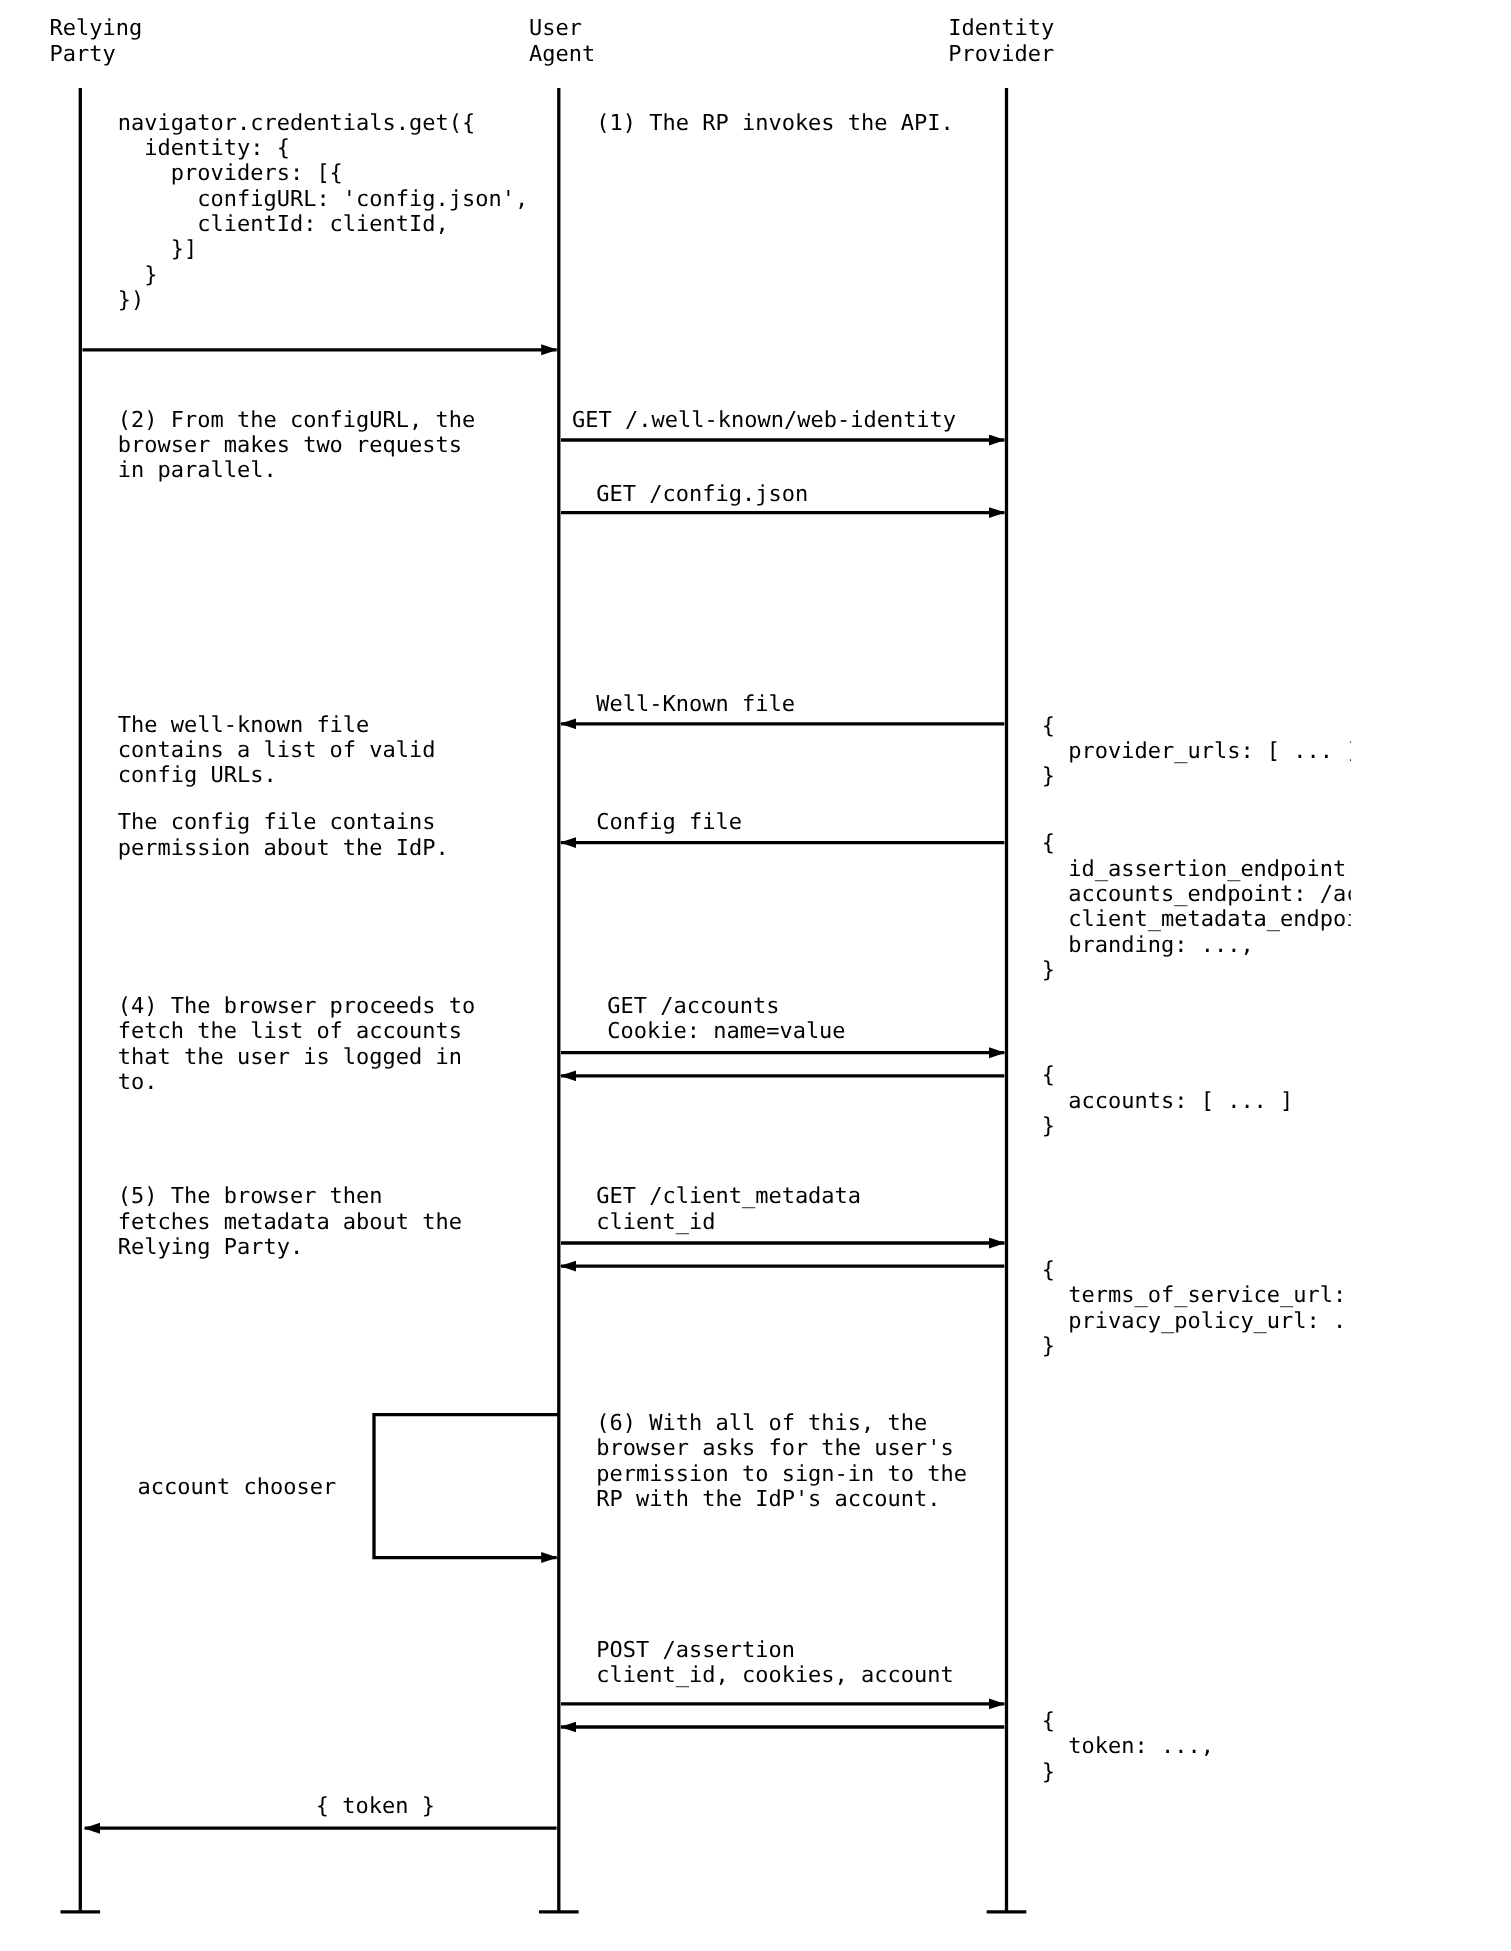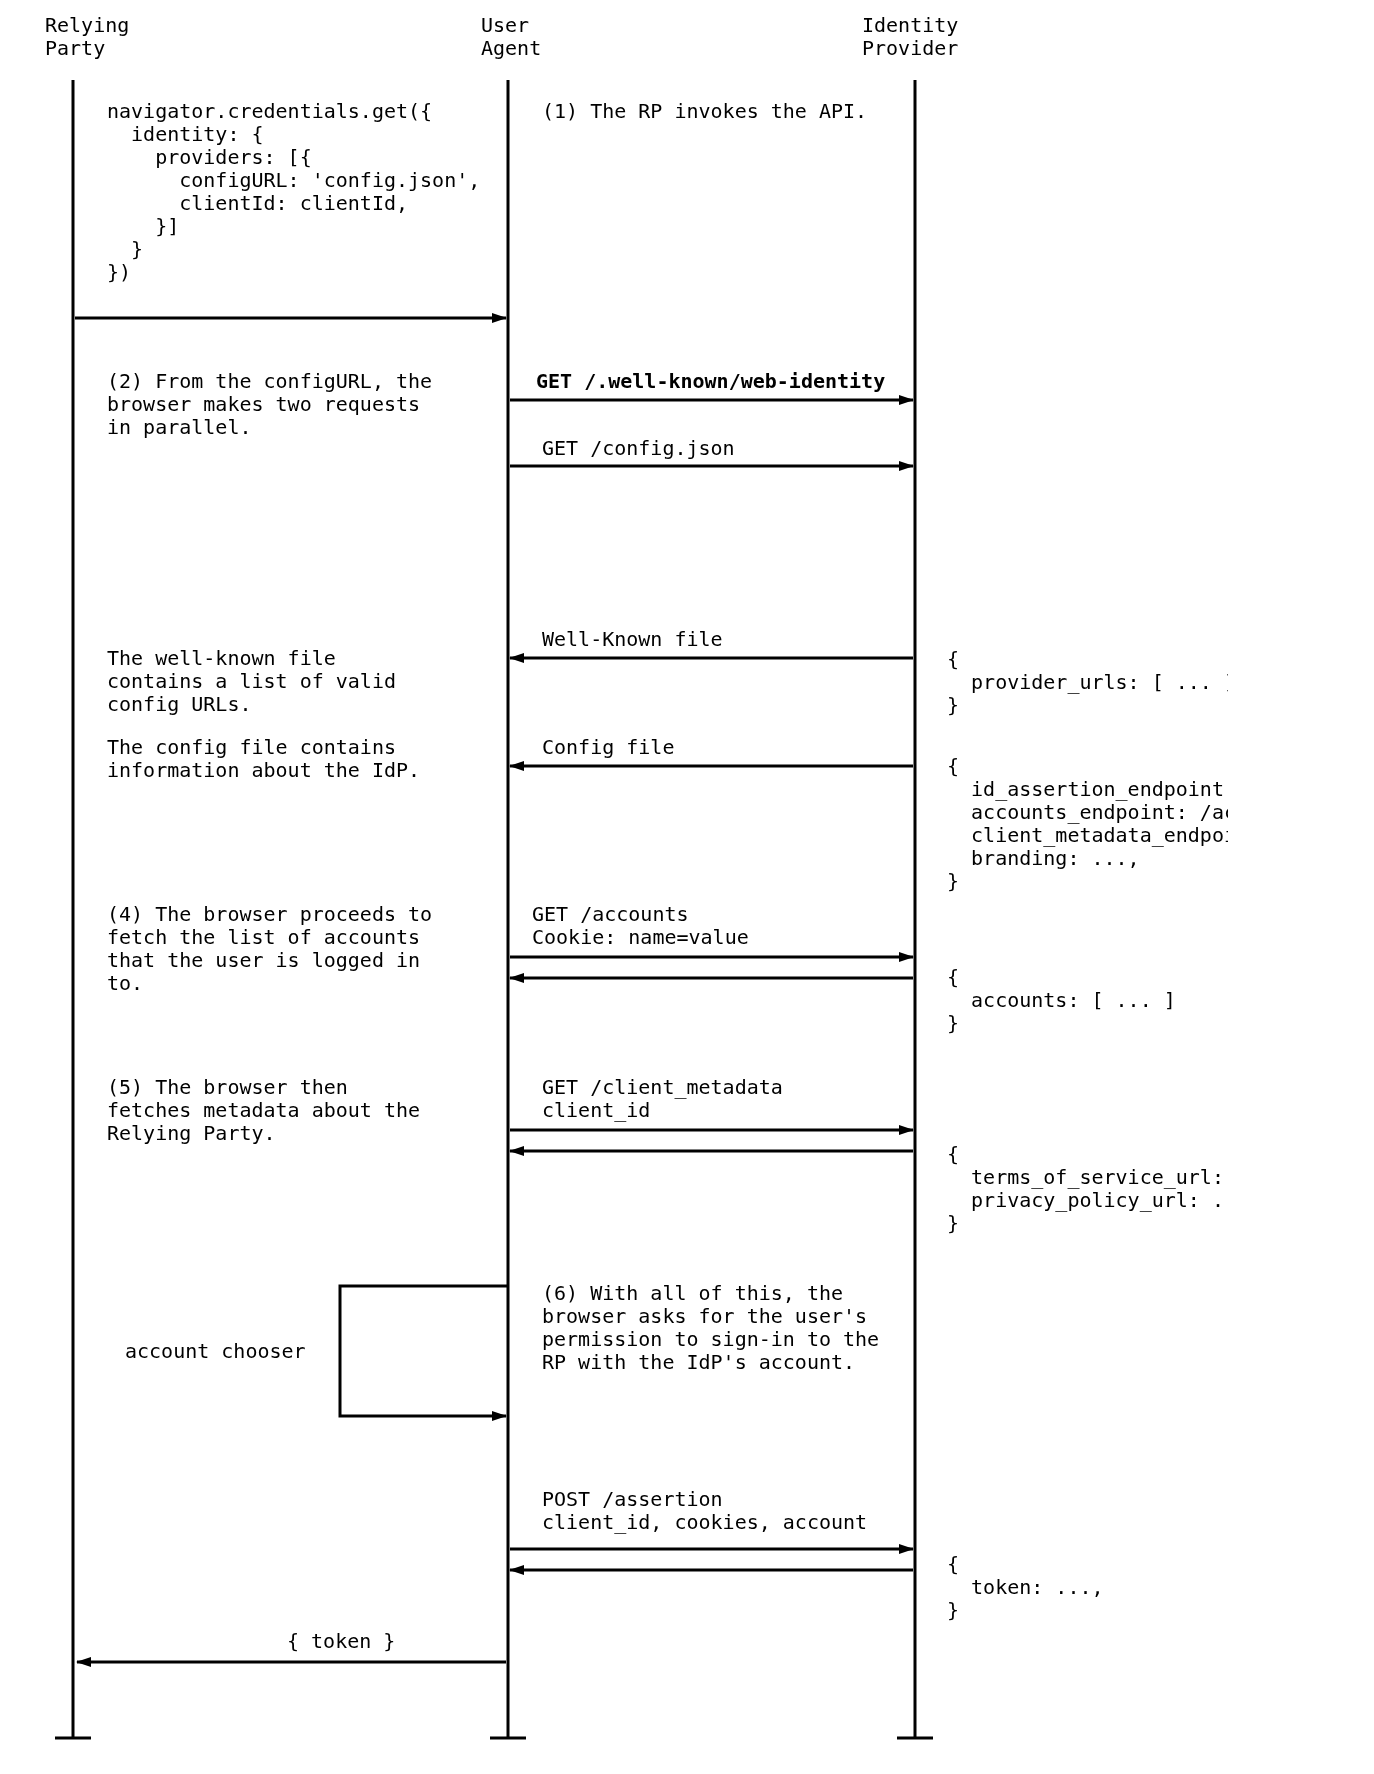--- a/index.html
+++ b/index.html
@@ -91,47 +91,47 @@
       configURL: 'config.json',
       clientId: clientId,
     }]
   }
 })</div>
   <div class="t" style="left:542px; top:100px;">(1) The RP invokes the API.</div>
 
   <div class="t" style="left:107px; top:370px;">(2) From the configURL, the
 browser makes two requests
 in parallel.</div>
-  <div class="t" style="left:536px; top:370px;font-weight:bold;">GET /.well-known/web-identity</div>
+  <div class="t" style="left:520px; top:370px;">GET /.well-known/web-identity</div>
   <div class="t" style="left:542px; top:437px;">GET /config.json</div>
 
 
   <div class="t" style="left:107px; top:628px;margin-top:19px;">The well-known file
 contains a list of valid
 config URLs.</div>
   <div class="t" style="left:542px; top:628px;">Well-Known file</div>
   <div class="t" style="left:947px; top:648px;">{
   provider_urls: [ ... ]
 }</div>
 
   <div class="t" style="left:107px; top:736px;">The config file contains
-information about the IdP.</div>
+permission about the IdP.</div>
   <div class="t" style="left:542px; top:736px;">Config file</div>
   <div class="t" style="left:947px; top:755px;">{
   id_assertion_endpoint: ...,
   accounts_endpoint: /accounts,
   client_metadata_endpoint: ...,
   branding: ...,
 }</div>
 
   <div class="t" style="left:107px; top:903px;">(4) The browser proceeds to
 fetch the list of accounts
 that the user is logged in
 to.</div>
-  <div class="t" style="left:532px; top:903px;">GET /accounts
+  <div class="t" style="left:552px; top:903px;">GET /accounts
 Cookie: name=value</div>
   <div class="t" style="left:947px; top:966px;">{
   accounts: [ ... ]
 }</div>
 
   <div class="t" style="left:107px; top:1076px;">(5) The browser then
 fetches metadata about the
 Relying Party.</div>
   <div class="t" style="left:542px; top:1076px;">GET /client_metadata
 client_id</div>

